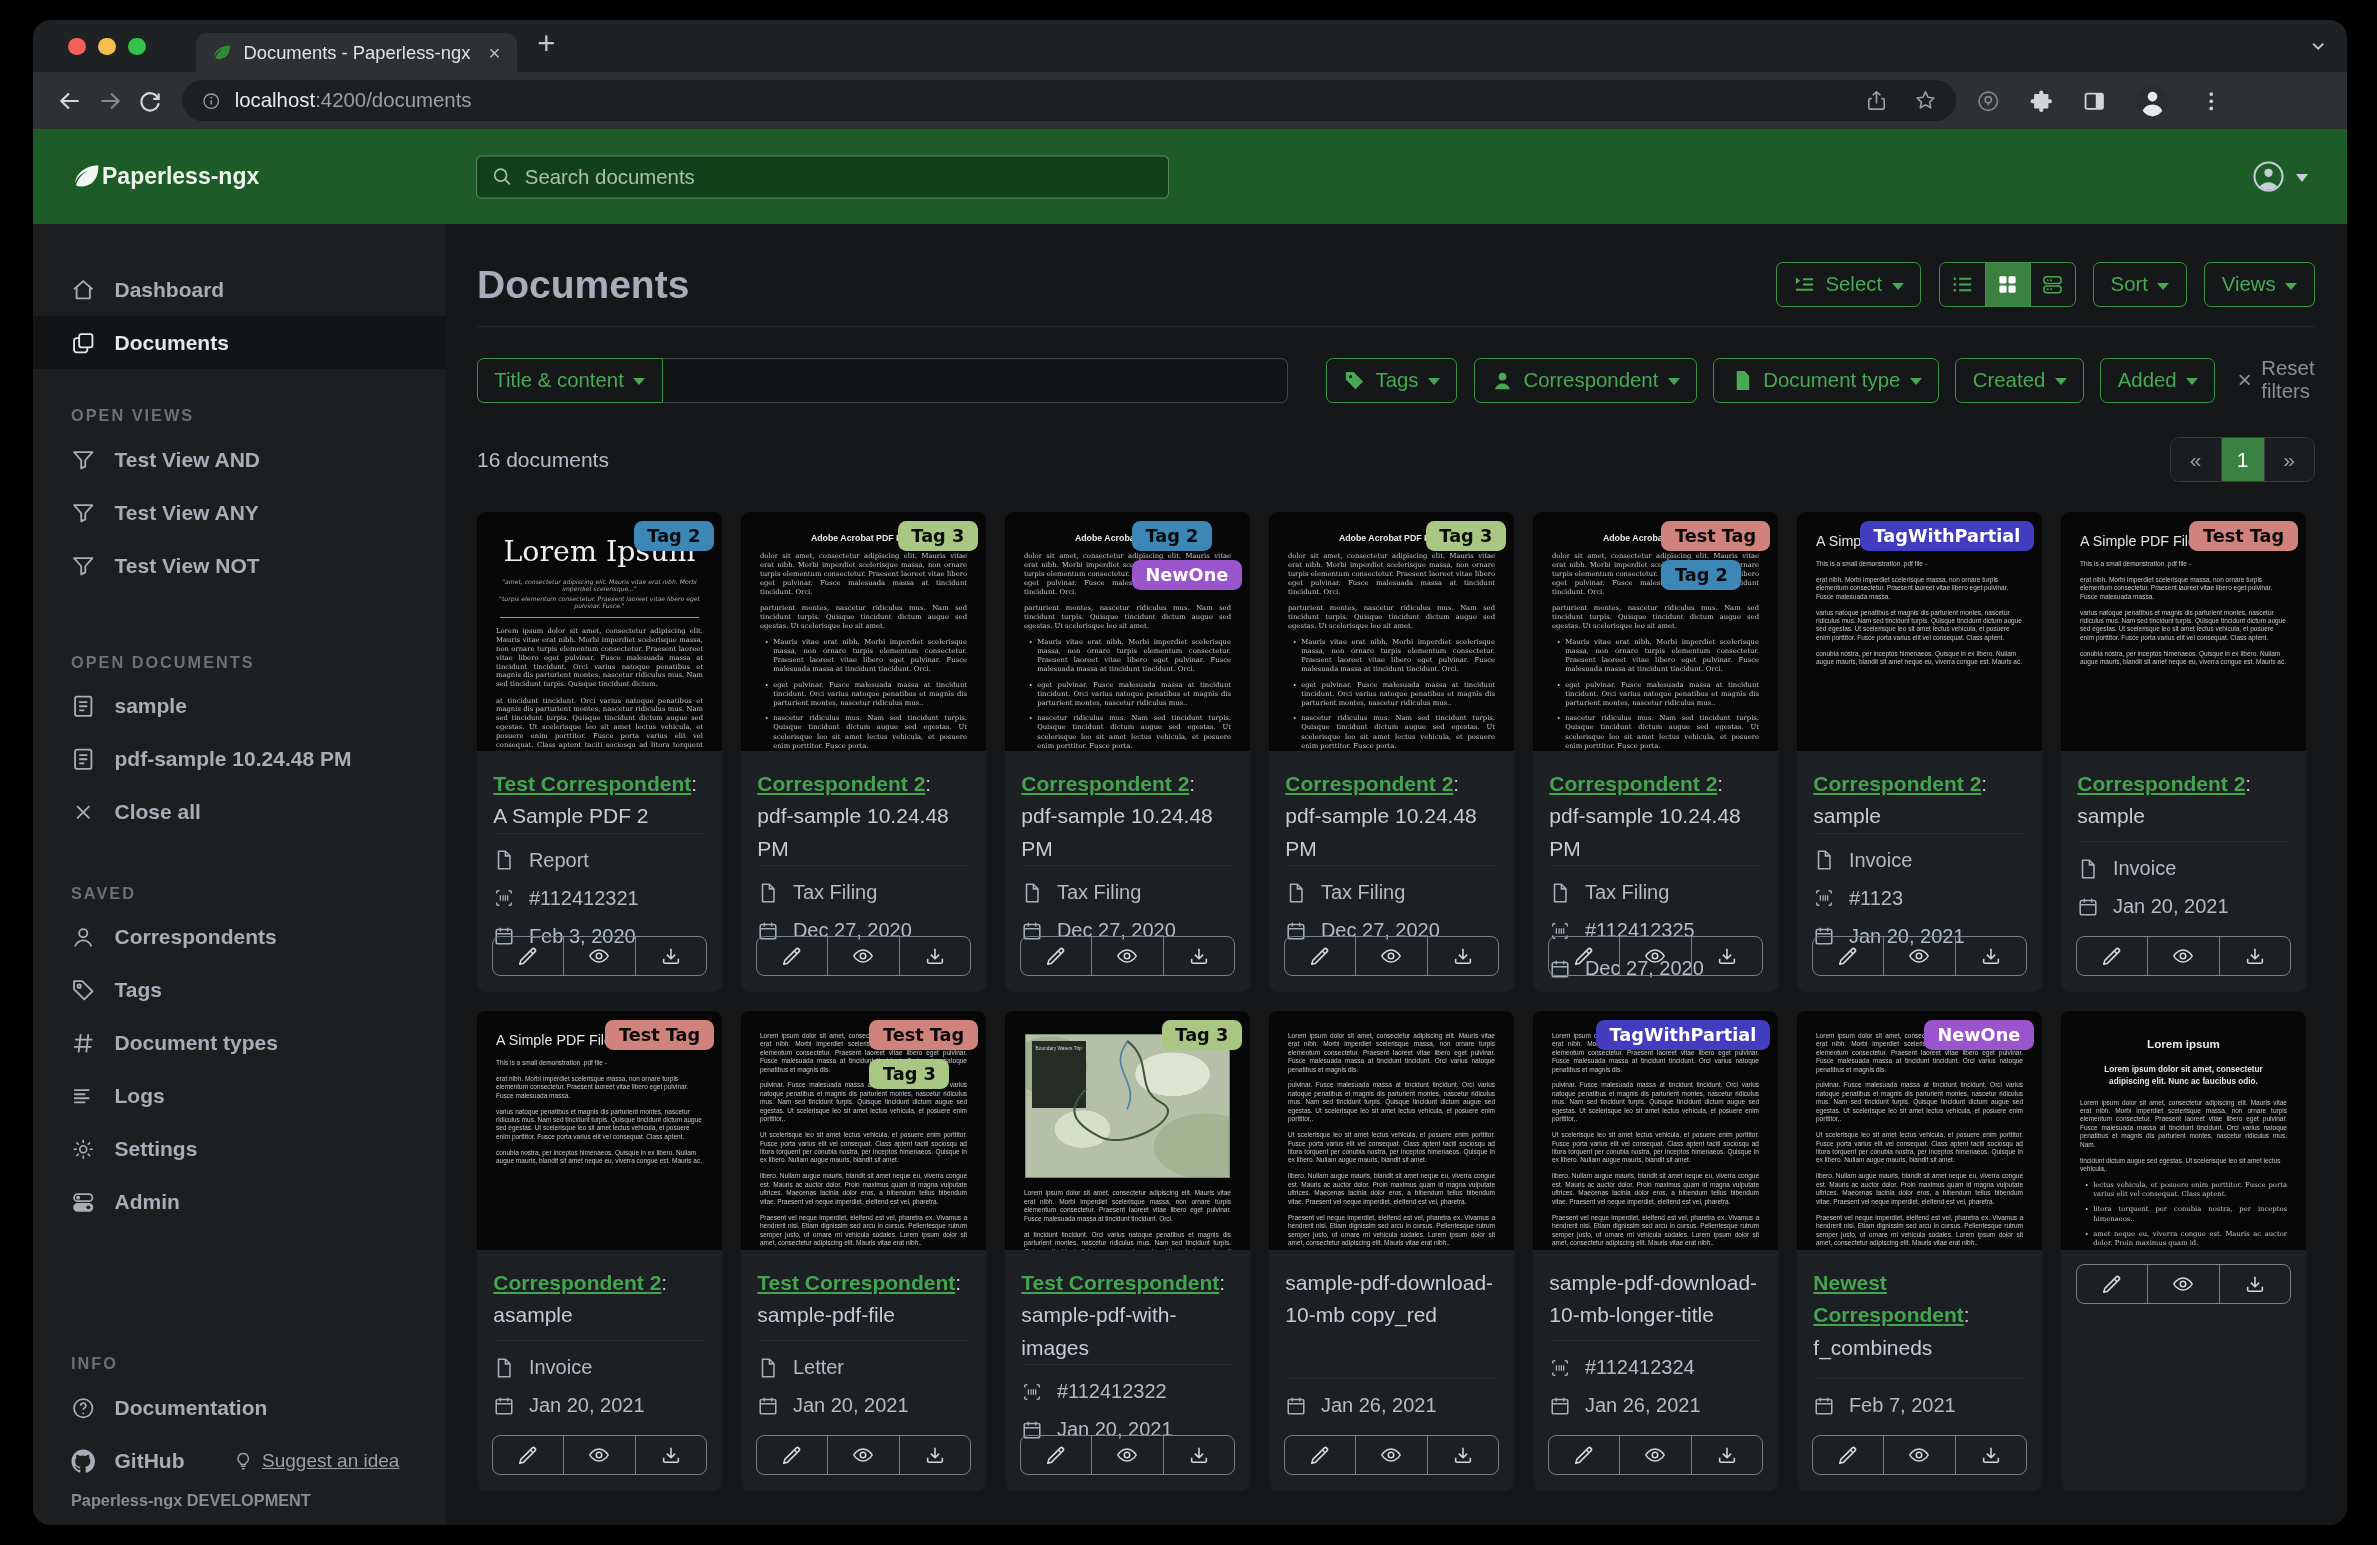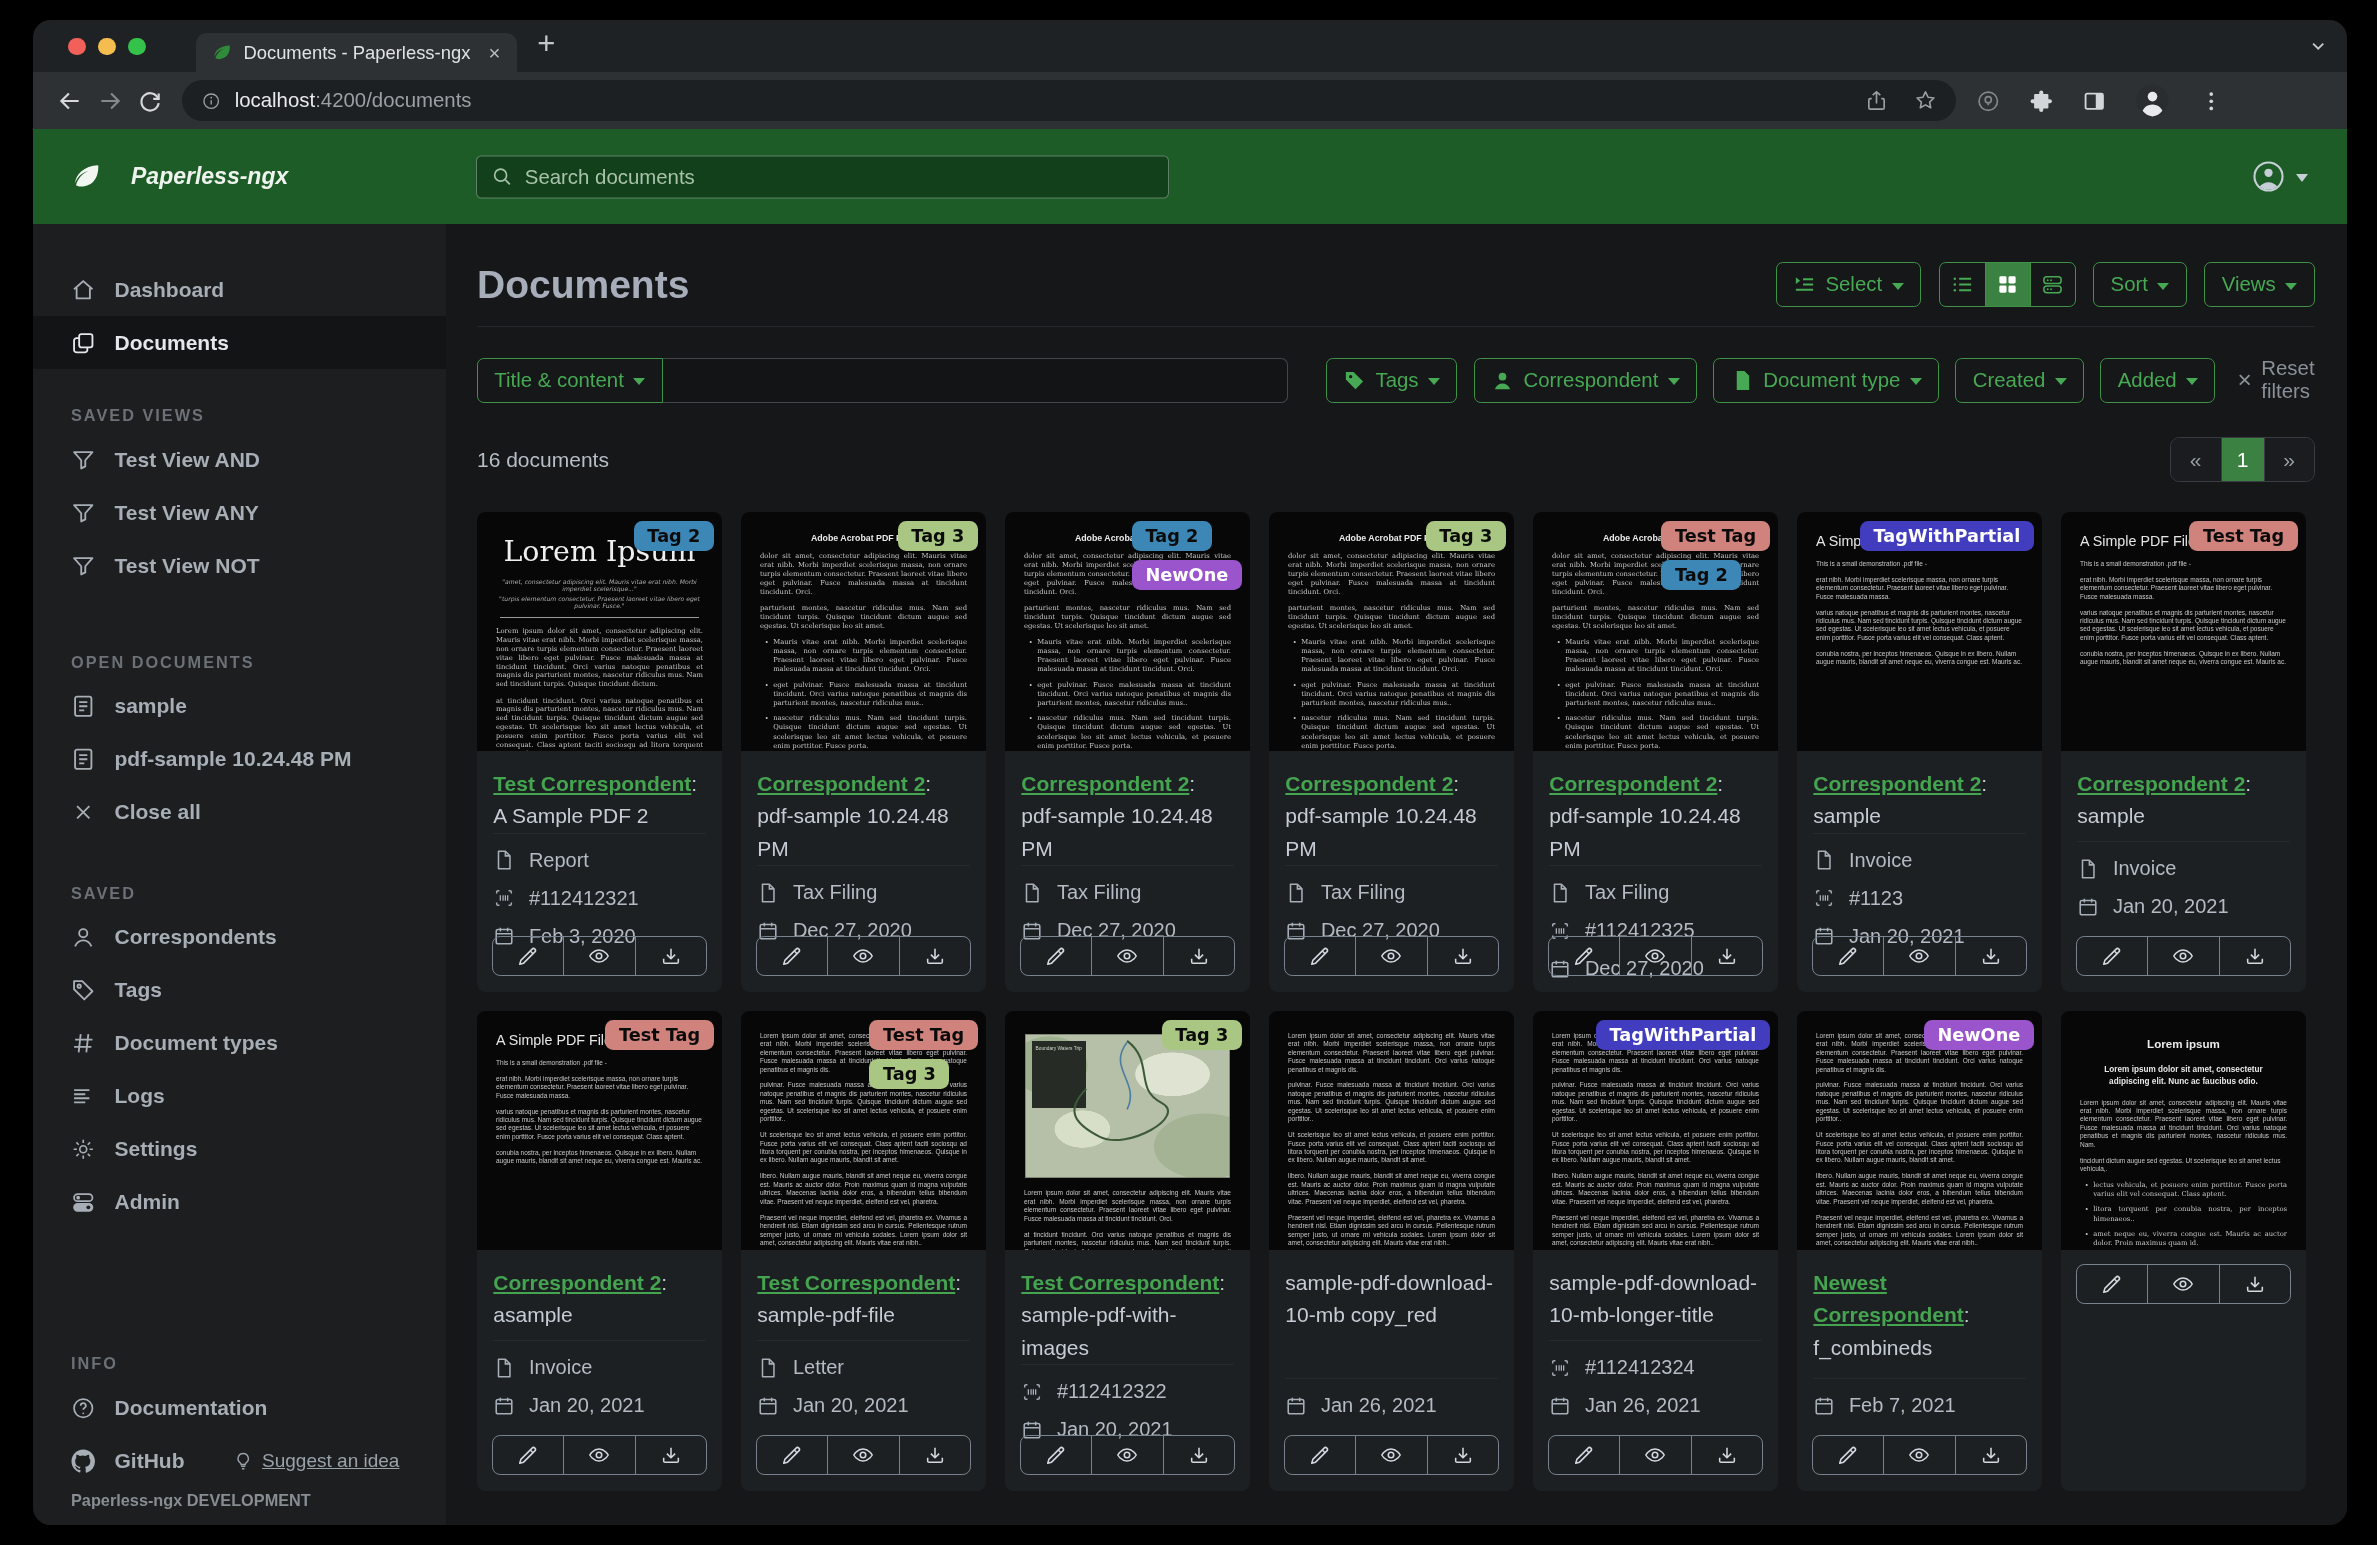--- a/index.html
+++ b/index.html
@@ -31,21 +31,21 @@
   .url { font-size:20.4px; color:#e8eaed; white-space:nowrap; }
   .url .dim { color:#9aa0a6; }
   .url-right { margin-left:auto; display:flex; gap:26px; color:#ced2d6; }
   .url-right .i { width:23px; height:23px; }
   .tools { display:flex; align-items:center; gap:28.5px; color:#d2d5d9; padding-right:9.5px; }
   .tools .i { width:24.5px; height:24.5px; }
   .tools .big { width:35px; height:35px; }
 
   
   .appheader { height:95px; background:#1d5c27; display:flex; align-items:center; padding:0 39px; position:relative; }
-  .brand { display:flex; align-items:center; gap:29px; color:#eef3ee; font-size:23px; font-weight:700;font-style:italic; }
+  .brand { display:flex; align-items:center; gap:0; color:#eef3ee; font-size:23px; font-weight:700; }
   .brand .i { width:30px; height:30px; color:#f2f6f1; }
   .hsearch { position:absolute; left:443px; top:50%; transform:translateY(-50%); width:693px; height:43px;
              background:rgba(6,32,10,.45); border:0.7px solid rgba(220,235,220,.38); border-radius:5.4px;
              display:flex; align-items:center; gap:12.2px; padding:0 13.6px; color:#a9c2ac; }
   .hsearch .i { width:22px; height:22px; flex:none; }
   .hsearch input { flex:1; background:transparent; border:none; outline:none; font-size:20.4px;
                    color:#e2ebe2; font-family:inherit; }
   .hsearch input::placeholder { color:#a9c2ac; }
   .huser { margin-left:auto; display:flex; align-items:center; gap:11px; color:#c6cfd6; }
   .huser .i { width:33px; height:33px; }
@@ -300,21 +300,21 @@
       <div class="sitem active">
         <span class="i">
             <svg viewBox="0 0 24 24" fill="none" stroke="currentColor" stroke-width="1.8">
               <rect x="8" y="3" width="13" height="13" rx="2"></rect>
               <path d="M16 16v2.5A2.5 2.5 0 0 1 13.5 21H5.5A2.5 2.5 0 0 1 3 18.5V9.5A2.5 2.5 0 0 1 5.5 7H8"></path>
             </svg>
           </span>
         <span>Documents</span>
       </div>
 
-      <div class="sec-label">SAVED VIEWS</div>
+      <div class="sec-label">OPEN VIEWS</div>
       <div class="sitem">
         <span class="i">
             <svg viewBox="0 0 24 24" fill="none" stroke="currentColor" stroke-width="1.8" stroke-linejoin="round">
               <path d="M3 4h18l-7 8v6l-4 2v-8z"></path>
             </svg>
           </span>
         <span>Test View AND</span>
       </div>
       <div class="sitem">
         <span class="i">

